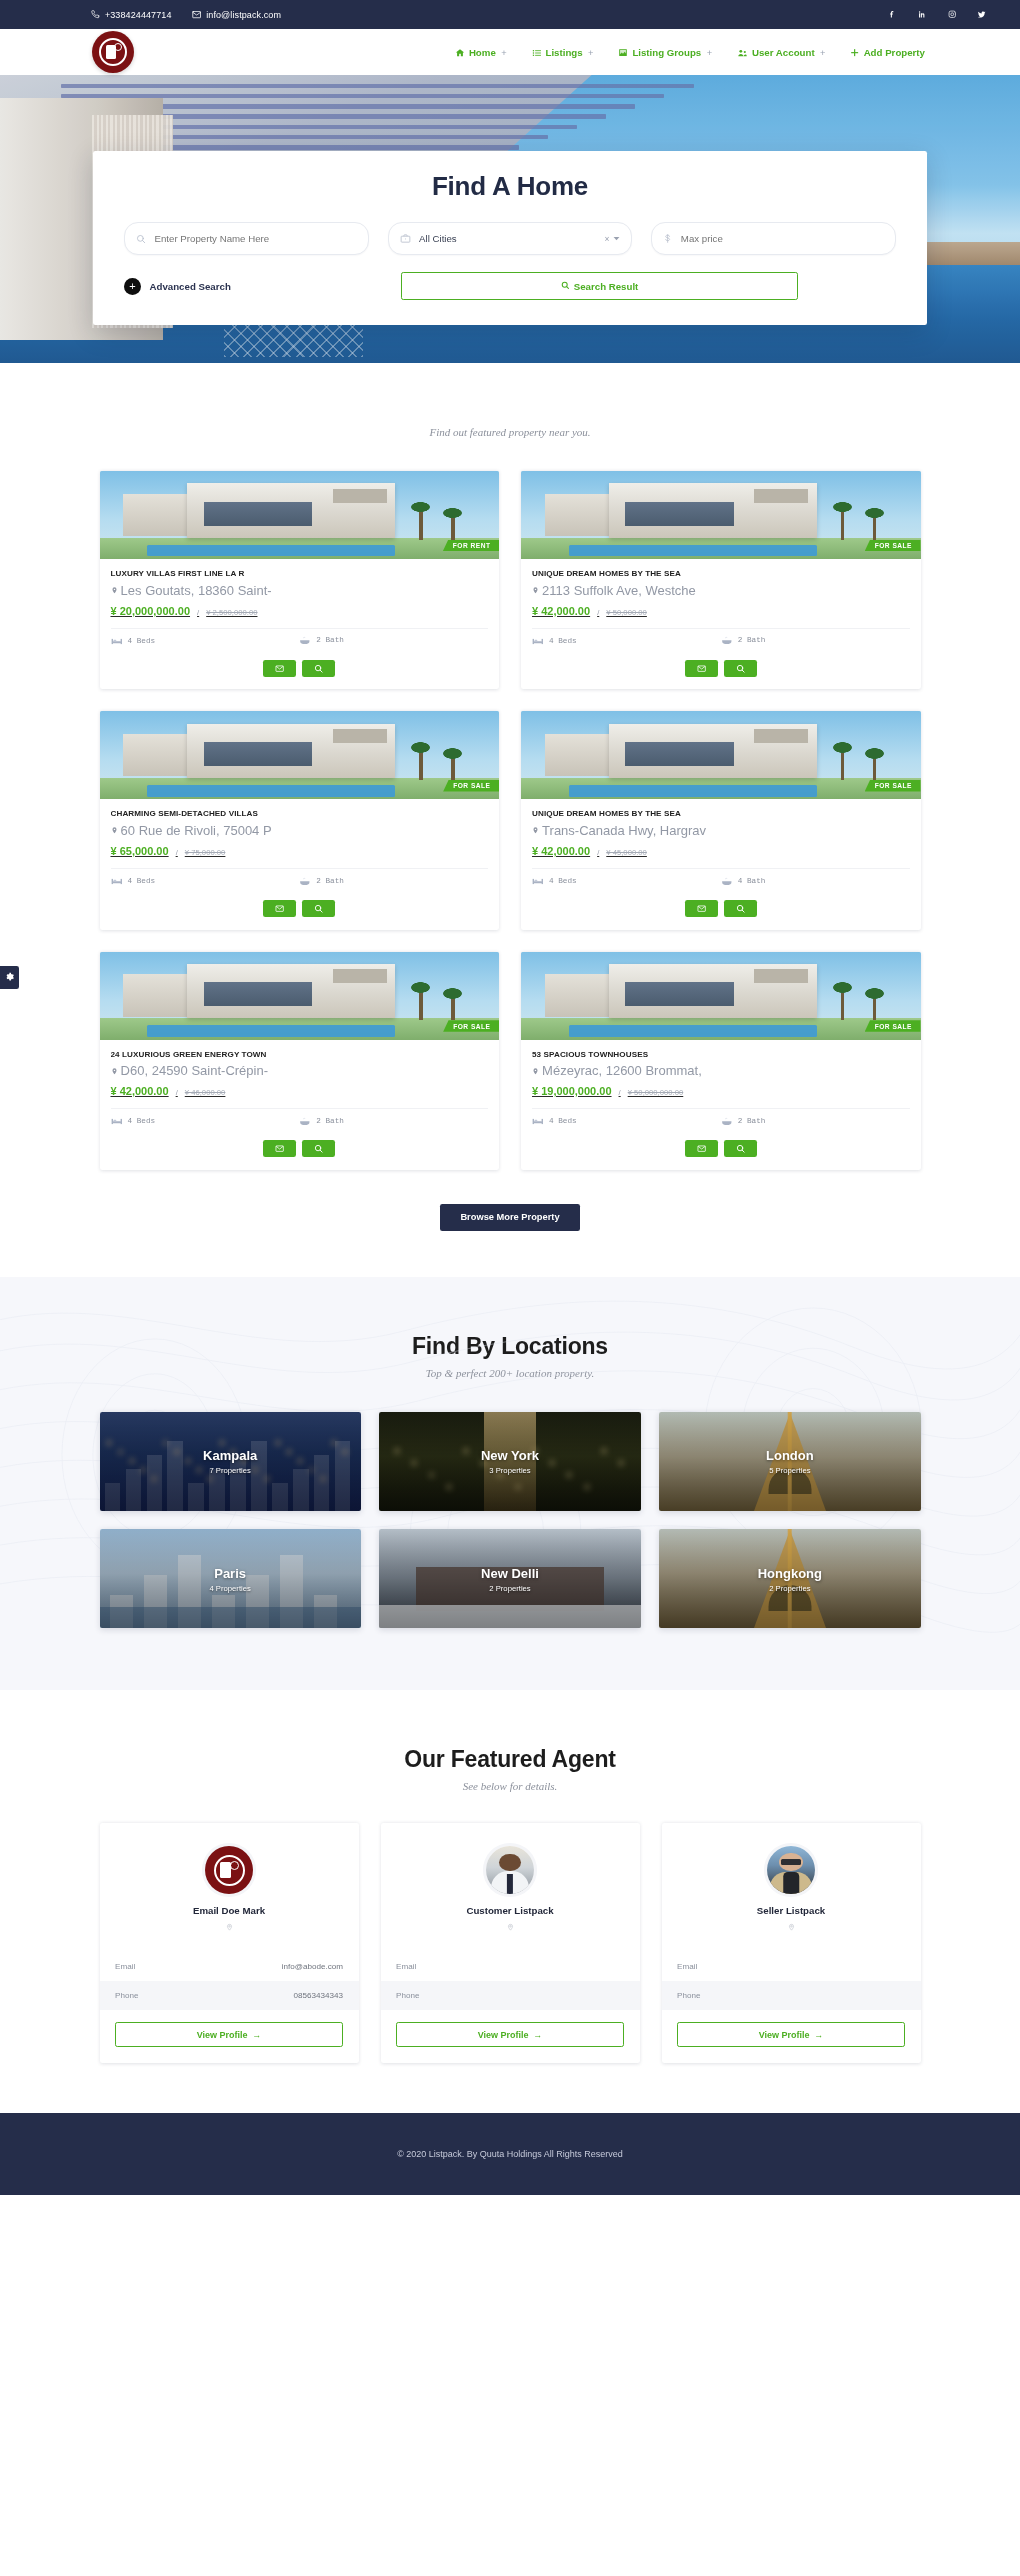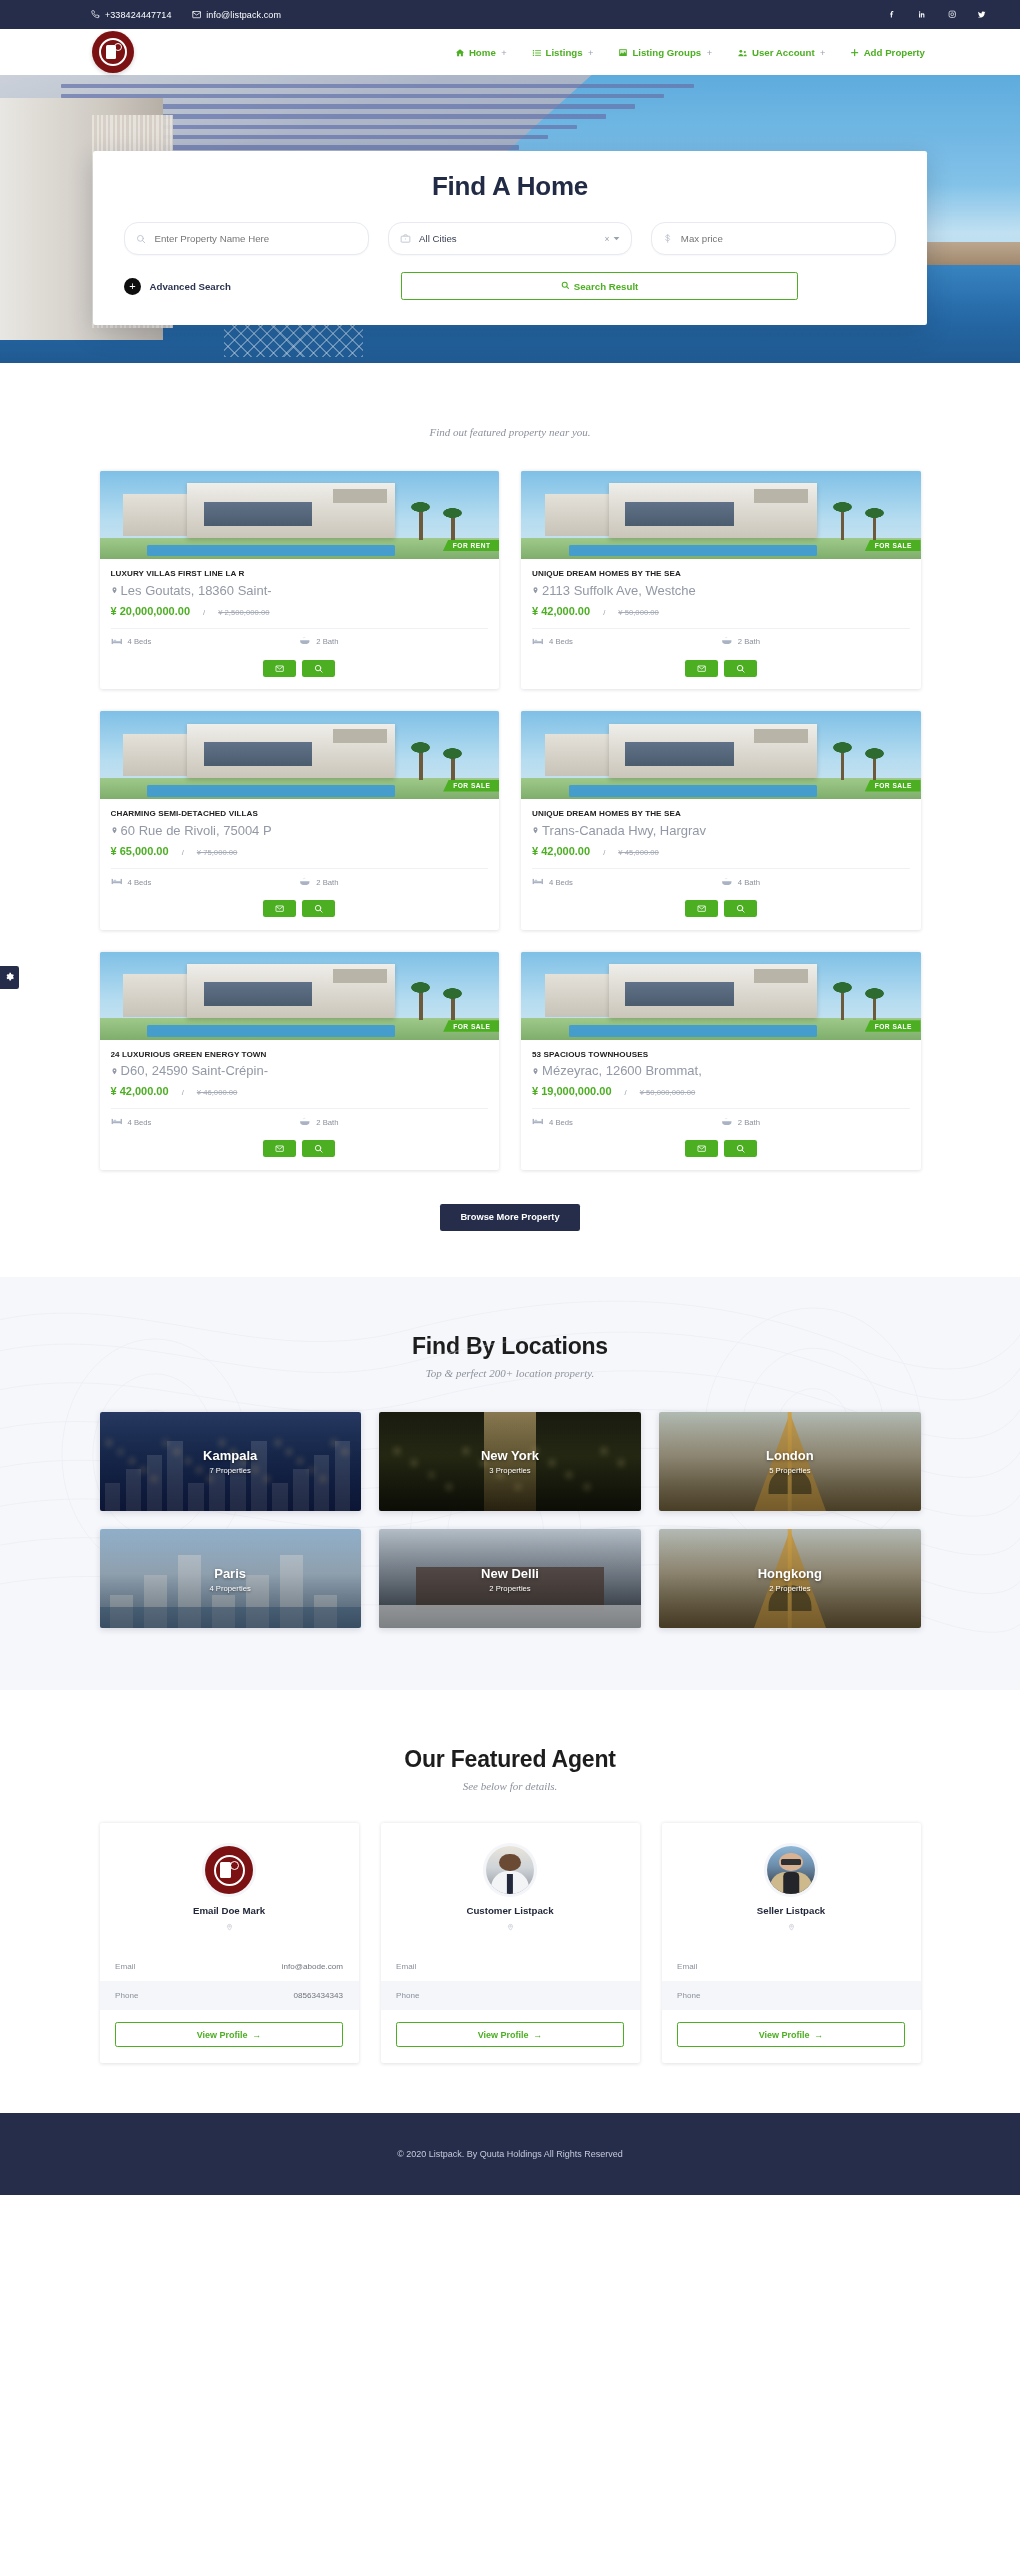--- a/index.html
+++ b/index.html
@@ -253,32 +253,32 @@
   .pc-title {
     font-size: 8.1px; font-weight: 700; color: #222; letter-spacing: 0.1px;
     text-transform: uppercase; white-space: nowrap; overflow: hidden;
   }
   .pc-addr {
     margin-top: 4.6px;
     font-size: 13px; color: #9298a5;
     display: flex; align-items: center; gap: 3.1px;
     white-space: nowrap; overflow: hidden;
   }
-  .pc-price { margin-top: 7px; display: flex; align-items: baseline; gap: 13px; }
+  .pc-price { margin-top: 7px; display: flex; align-items: baseline; gap: 7px; text-decoration: underline; }
   .pc-price-new { font-size: 11px; font-weight: 700; color: #4caf22; }
   .pc-price-sep { font-size: 7.7px; color: #9aa0ad; }
   .pc-price-old { font-size: 7.7px; color: #a5abb6; text-decoration: line-through; }
   .pc-meta {
     margin-top: 11px; padding-top: 7.7px;
     display: flex; align-items: center;
     border-top: 0.8px solid #f0f1f4;
   }
   .pc-meta-item {
-    display: flex; align-items: center; gap: 5.4px;
-    font-size: 7.7px; color: #8a909c; width: 50%;
+    display: flex; align-items: flex-start; gap: 5.4px;
+    font-size: 7.7px; color: #8a909c; width: 50%; font-family: Liberation Mono, monospace;
   }
   .pc-actions {
     display: flex; justify-content: center; gap: 6.2px;
     padding: 7.7px 11px 12.4px 11px;
   }
   .pc-btn {
     width: 33px; height: 17px; border-radius: 2.3px;
     background: #4caf22; color: #fff;
     display: flex; align-items: center; justify-content: center;
     cursor: pointer;

